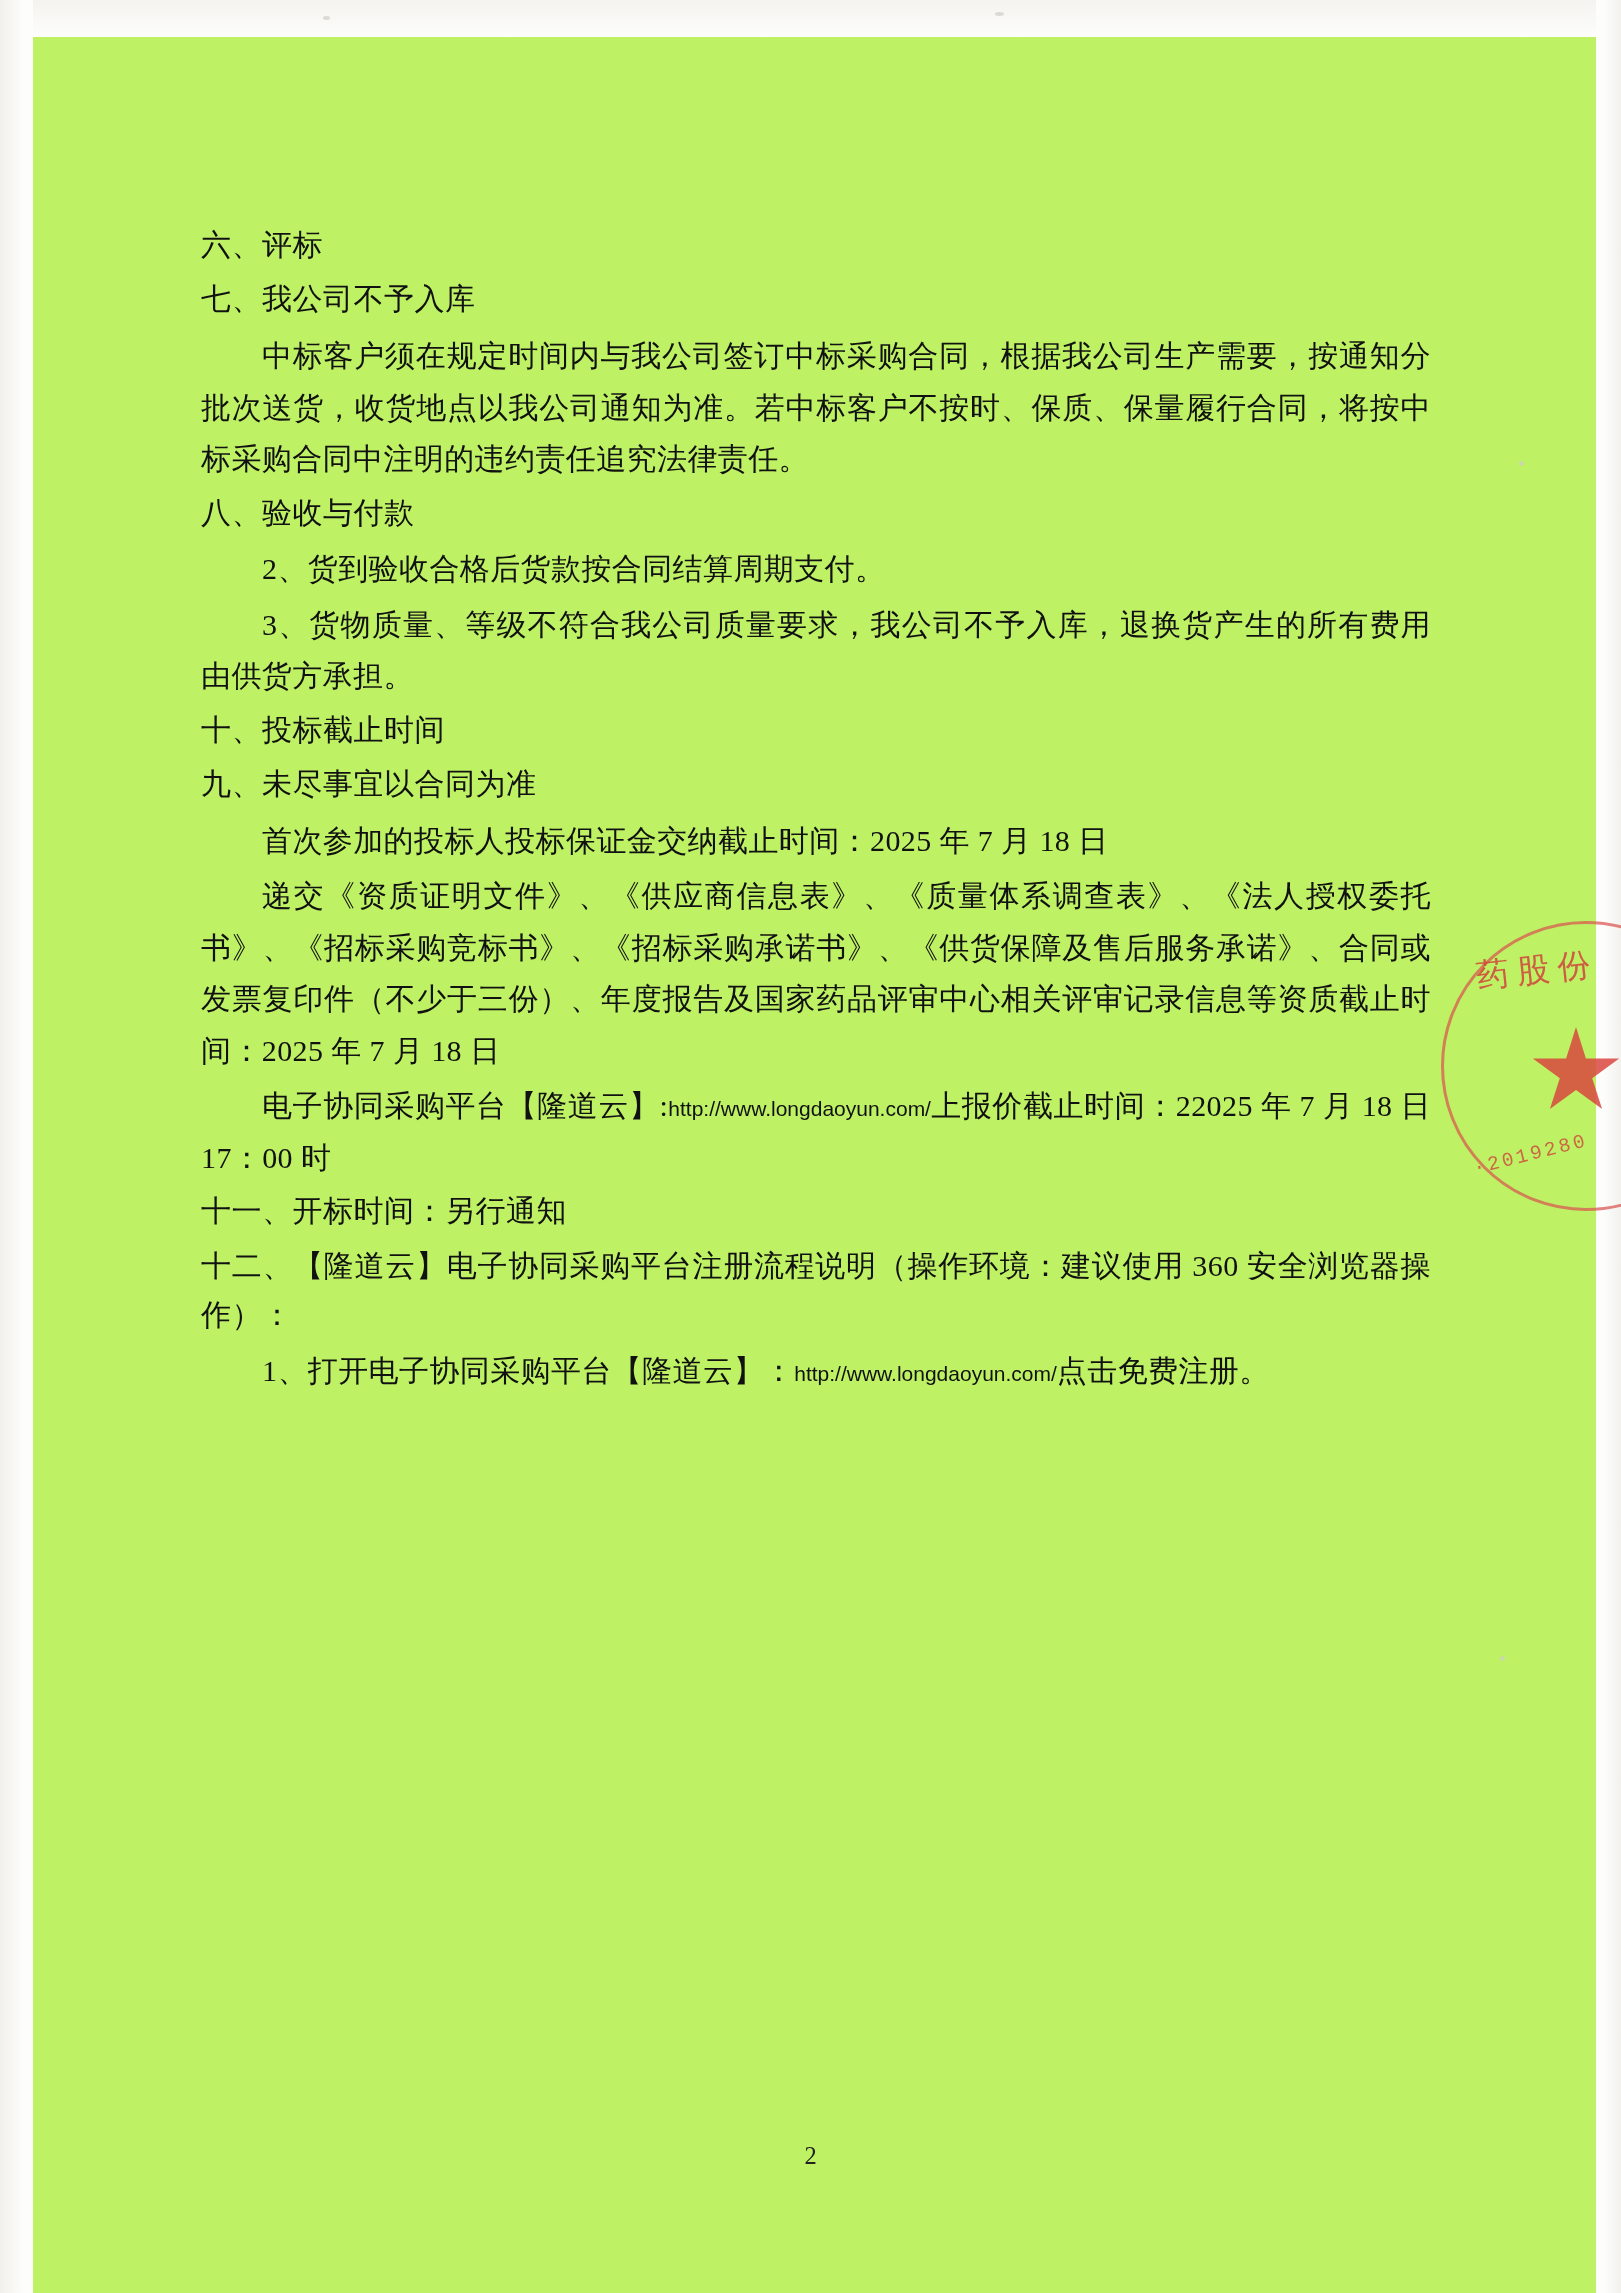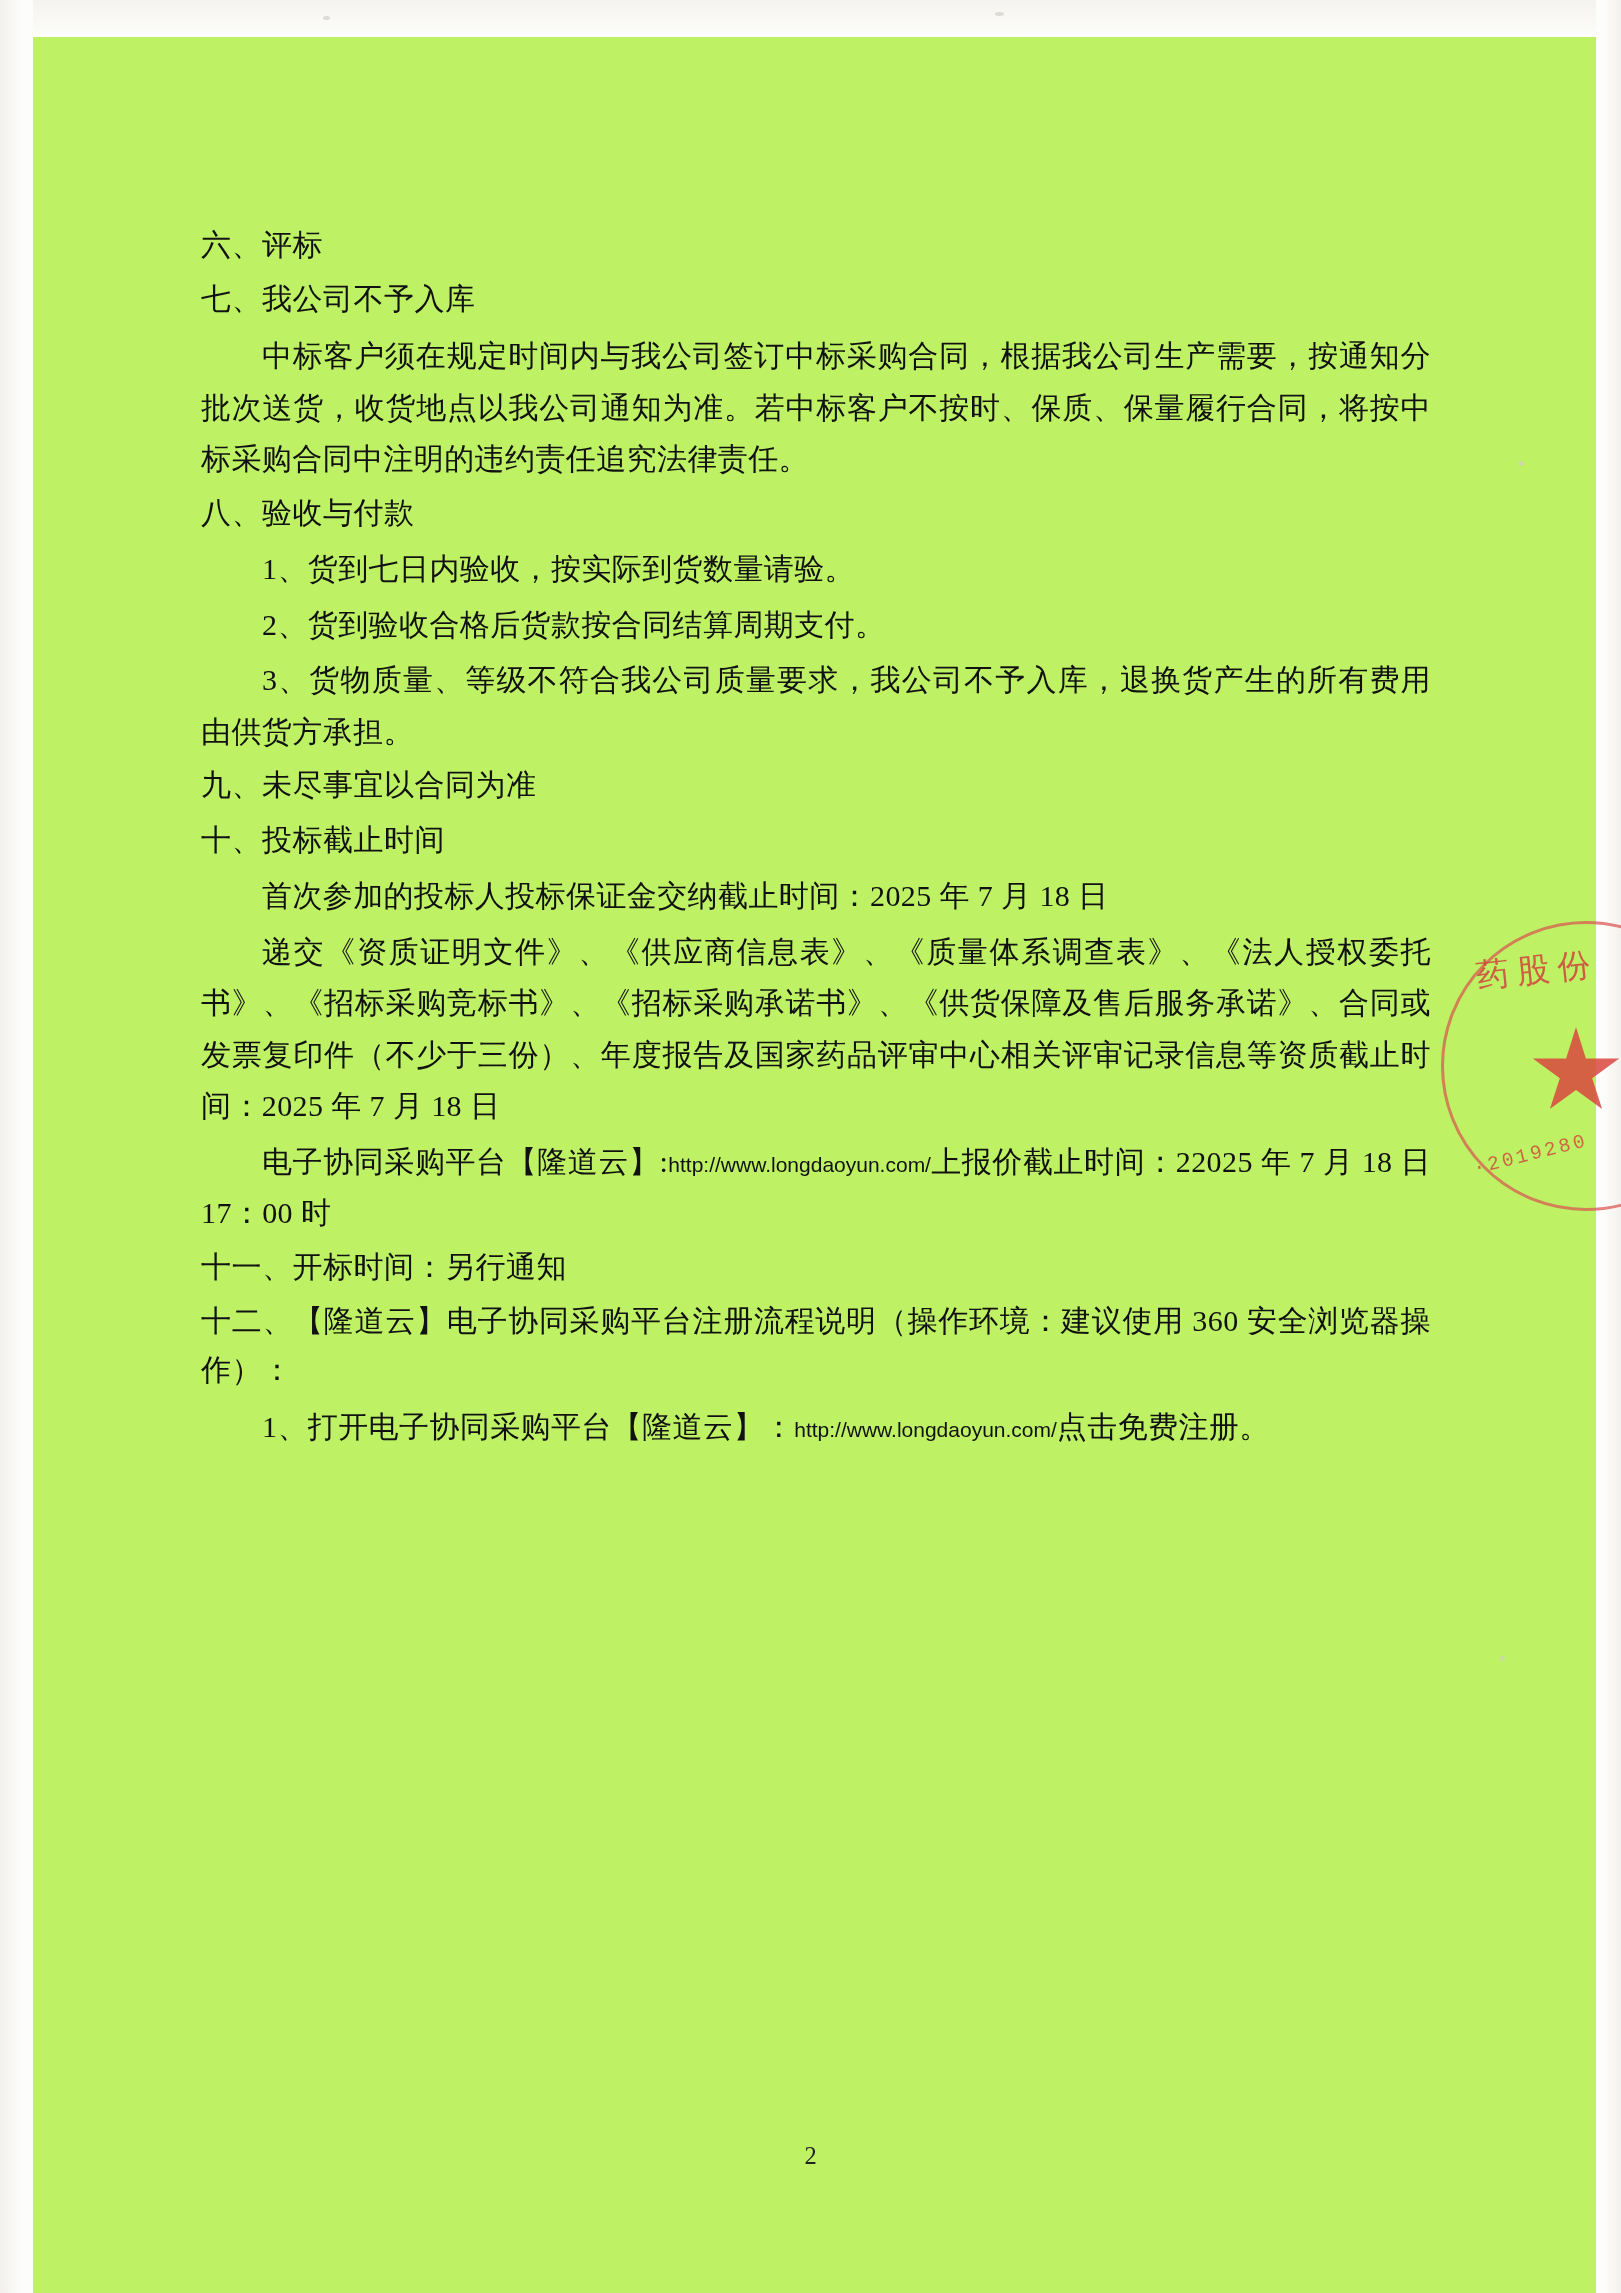--- a/index.html
+++ b/index.html
@@ -165,27 +165,26 @@
 
     <p class="sec-head">六、评标</p>
 
 
     <p class="sec-head">七、我公司不予入库</p>
 
     <p class="para">中标客户须在规定时间内与我公司签订中标采购合同，根据我公司生产需要，按通知分批次送货，收货地点以我公司通知为准。若中标客户不按时、保质、保量履行合同，将按中标采购合同中注明的违约责任追究法律责任。</p>
 
     <p class="sec-head">八、验收与付款</p>
 
-    <p class="item">1、货到七日内验收，按实际到货数量请验。</p>
     <p class="item">2、货到验收合格后货款按合同结算周期支付。</p>
     <p class="item">3、货物质量、等级不符合我公司质量要求，我公司不予入库，退换货产生的所有费用由供货方承担。</p>
 
+    <p class="sec-head">十、投标截止时间</p>
+
     <p class="sec-head">九、未尽事宜以合同为准</p>
-
-    <p class="sec-head">十、投标截止时间</p>
 
     <p class="para">首次参加的投标人投标保证金交纳截止时间：2025 年 7 月 18 日</p>
 
     <p class="para">递交《资质证明文件》、《供应商信息表》、《质量体系调查表》、《法人授权委托书》、《招标采购竞标书》、《招标采购承诺书》、《供货保障及售后服务承诺》、合同或发票复印件（不少于三份）、年度报告及国家药品评审中心相关评审记录信息等资质截止时间：2025 年 7 月 18 日</p>
 
     <p class="para"><span>电子协同采购平台【隆道云】:</span><span class="mono">http://www.longdaoyun.com/</span><span>上报价截止时间：22025 年 7 月 18 日 17：00 时</span></p>
 
     <p class="sec-head">十一、开标时间：另行通知</p>
 
     <p class="sec-head" style="text-align:justify;">十二、【隆道云】电子协同采购平台注册流程说明（操作环境：建议使用 360 安全浏览器操作）：</p>

